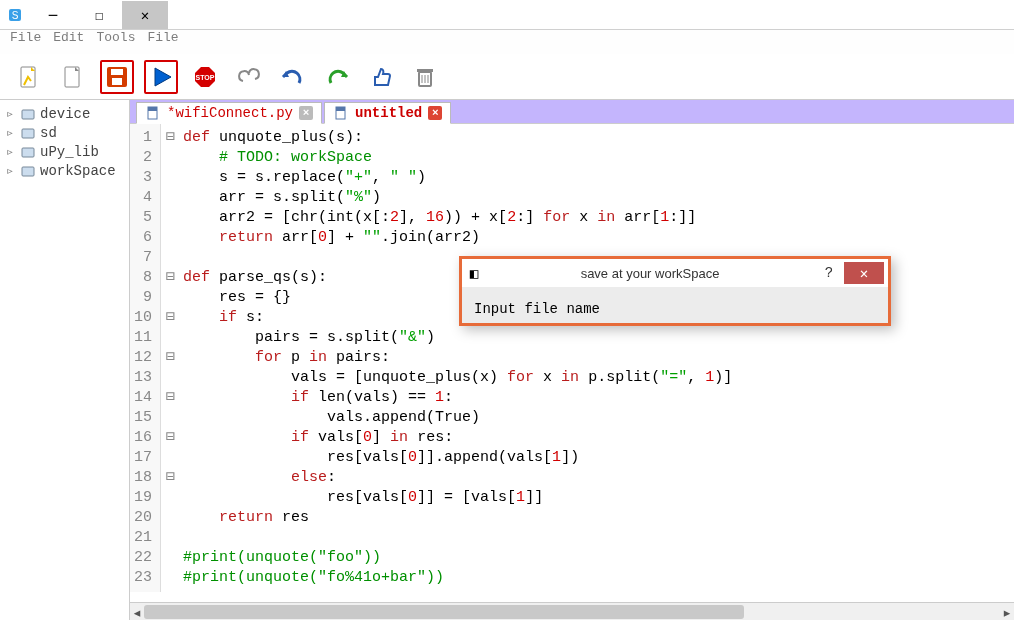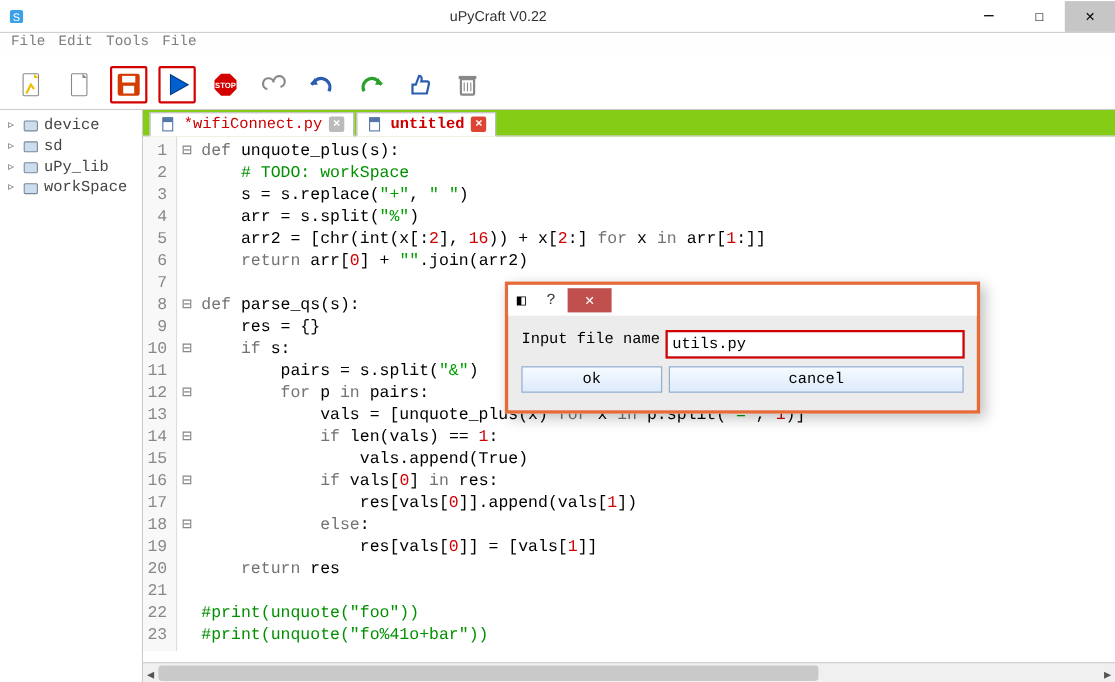--- a/index.html
+++ b/index.html
@@ -23,65 +23,64 @@
   .tbtn.hl { border-color: #d40000; }
 
   
   .main { display: flex; height: calc(620px - 30px - 24px - 46px); }
   .tree { width: 130px; border-right: 1px solid #ccc; background:#fff; padding: 4px 0; font-family: 'Courier New', monospace; font-size: 14px; color:#444;}
   .tree-row { display:flex; align-items:center; gap:4px; padding: 1px 6px; cursor:pointer;}
   .tree-row .arrow { width:10px; color:#888; }
   .icon-small { width:16px;height:16px; display:inline-flex;align-items:center;justify-content:center;}
 
   .editor-area { flex:1; display:flex; flex-direction:column; background:#fff; position:relative;}
-  .tabbar { height: 24px; display:flex; align-items:flex-end; padding-left:6px; background:#84cc16; border-bottom:1px solid #ccc;}
+  .tabbar { height: 24px; display:flex; align-items:flex-end; padding-left:6px; background:#c4b5fd; border-bottom:1px solid #ccc;}
   .tab { padding: 2px 8px; background:#fff; border:1px solid #bbb; border-bottom:1px solid #fff; margin-right:2px; display:flex;align-items:center; gap:6px; font-family:'Courier New',monospace; font-size:14px; cursor:pointer; position:relative; top:1px;}
   .tab .tabx { display:inline-flex; width:14px;height:14px;align-items:center;justify-content:center; color:#fff; border-radius:2px; font-size:11px; font-weight:bold;}
   .tab .tabx.gray { background:#bbb; }
   .tab .tabx.red { background:#d43; }
   .tab.dirty .tname { color:#c00; }
   .tab.active { font-weight:bold; color:#c00; }
 
   .code { flex:1; overflow:auto; font-family:'Courier New',monospace; font-size:15px; position:relative;}
   .code-inner { display:flex; }
   .gutter { background:#f8f8f8; color:#888; text-align:right; padding: 4px 8px 4px 4px; border-right:1px solid #ddd; user-select:none; white-space:pre; line-height:20px;}
   .fold { width:18px; padding:4px 0; text-align:center; color:#888; line-height:20px; white-space:pre; user-select:none;}
   .src { padding: 4px 0 4px 4px; white-space:pre; line-height:20px;}
-  .kw { color:#737373; } .cm { color:#009000; } .st { color:#00a000; } .nm { color:#d00000; } .fn { color:#000;margin-top:36px; }
+  .kw { color:#b91c1c; } .cm { color:#009000; } .st { color:#00a000; } .nm { color:#d00000; } .fn { color:#000;margin-top:36px; }
 
   .scrollh { height:18px; background:#f0f0f0; border-top:1px solid #ccc; position:relative;}
   .scrollh .thumb { position:absolute; left:14px; top:2px; height:14px; width:600px; background:#c9c9c9; border-radius:3px;}
   .scrollh .arrow-l, .scrollh .arrow-r { position:absolute; top:0; width:14px;height:18px;display:flex;align-items:center;justify-content:center;color:#555;}
   .scrollh .arrow-l{left:0;} .scrollh .arrow-r{right:0;}
 
   
   .dialog { position:absolute; left:459px; top:256px; width:432px; border:3px solid #e76b39; background:#ececec; box-shadow:4px 4px 12px rgba(0,0,0,.25); font-family:'Courier New',monospace; font-size:14px;}
   .dlg-title { height:28px; background:#fff; display:flex; align-items:center; position:relative;}
   .dlg-title .dti { width:24px; display:flex;align-items:center;justify-content:center;}
   .dlg-title .dtt { flex:1; text-align:center; color:#333; font-family:"Segoe UI",sans-serif; font-size:13px;}
   .dlg-title .dhelp { width:30px;text-align:center; color:#333; cursor:pointer;}
   .dlg-title .dclose { width:40px; height:22px; margin-right:4px; background:#c0504d; color:#fff; display:flex;align-items:center;justify-content:center; cursor:pointer;}
   .dlg-body { padding: 14px 12px 6px; }
-  .dlg-row { display:flex; align-items:flex-start; gap:6px;}
+  .dlg-row { display:flex; align-items:flex-end; gap:6px;}
   .dlg-row input { flex:1; height:24px; border:1px solid #9cb4d8; padding:2px 4px; font-family:'Courier New',monospace; font-size:14px; outline:2px solid #d40000; outline-offset:-1px;}
   .dlg-btns { display:flex; gap:6px; margin-top:8px; padding-bottom:10px;}
   .dlg-btns button { flex:1; height:24px; background:linear-gradient(#f6fbff,#dceafb); border:1px solid #8aa8cf; font-family:'Courier New',monospace; font-size:14px; cursor:pointer;}
   .dlg-btns button.ok { flex:0 0 128px; }
 </style>
 </head>
 <body>
 
 <div class="titlebar">
   <span class="icon-wrap">
     <svg width="16" height="16" viewBox="0 0 16 16">
         <rect x="2" y="2" width="12" height="12" rx="2" fill="#3aa0e8"></rect>
         <text x="8" y="12" font-size="10" text-anchor="middle" fill="#fff">S</text>
       </svg>
   </span>
-  <div class="title">uPyCraft V0.22</div>
   <div class="winbtns">
     <div class="winbtn">─</div>
     <div class="winbtn">☐</div>
     <div class="winbtn close-btn">✕</div>
   </div>
 </div>
 
 <div class="menubar">
   <span>File</span>
   <span>Edit</span>
@@ -297,26 +296,22 @@
       <div class="arrow-l">◂</div>
       <div class="thumb"></div>
       <div class="arrow-r">▸</div>
     </div>
   </div>
 </div>
 
 <div class="dialog">
   <div class="dlg-title">
     <span class="dti">◧</span>
+    <span class="dtt">save at your workSpace</span>
     <span class="dhelp">?</span>
     <span class="dclose">✕</span>
   </div>
   <div class="dlg-body">
     <div class="dlg-row">
       <span>Input file name</span>
-      <input type="text" value="utils.py" style="">
-    </div>
-    <div class="dlg-btns">
-      <button class="ok">ok</button>
-      <button>cancel</button>
     </div>
   </div>
 </div>
 
 </body></html>

